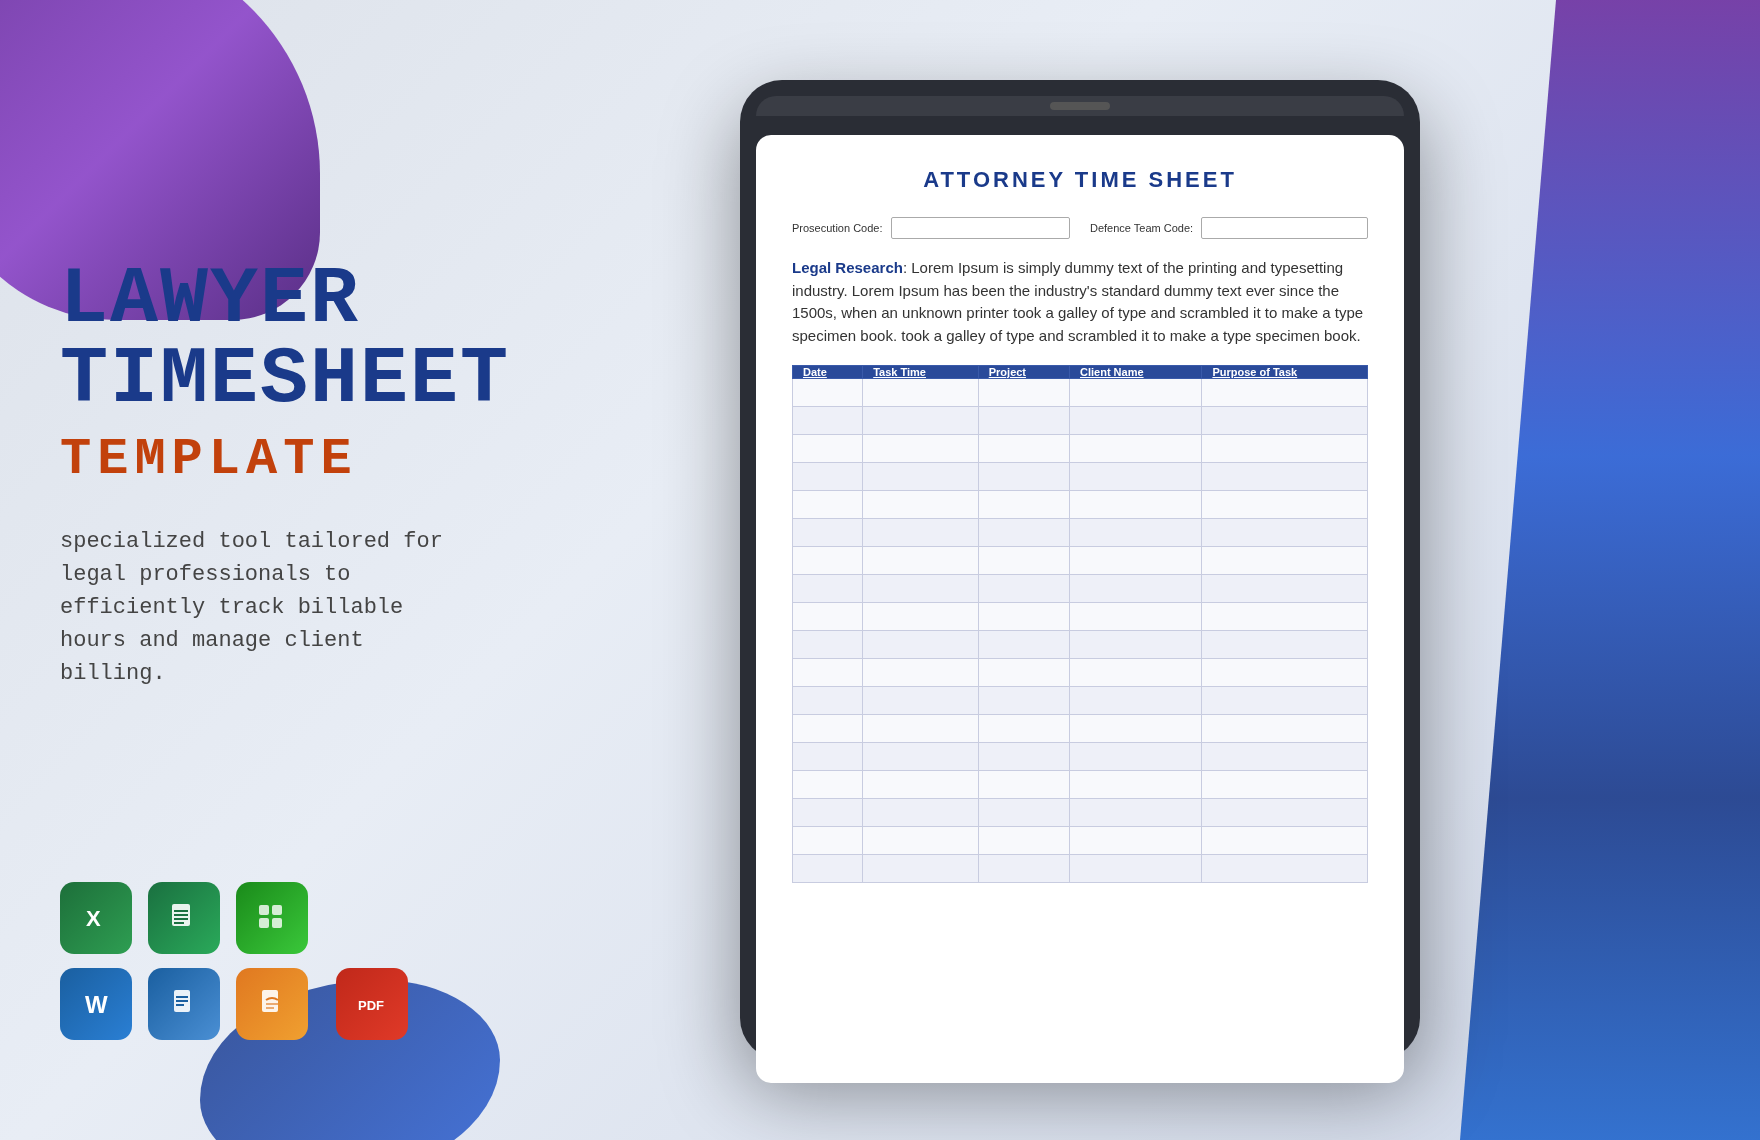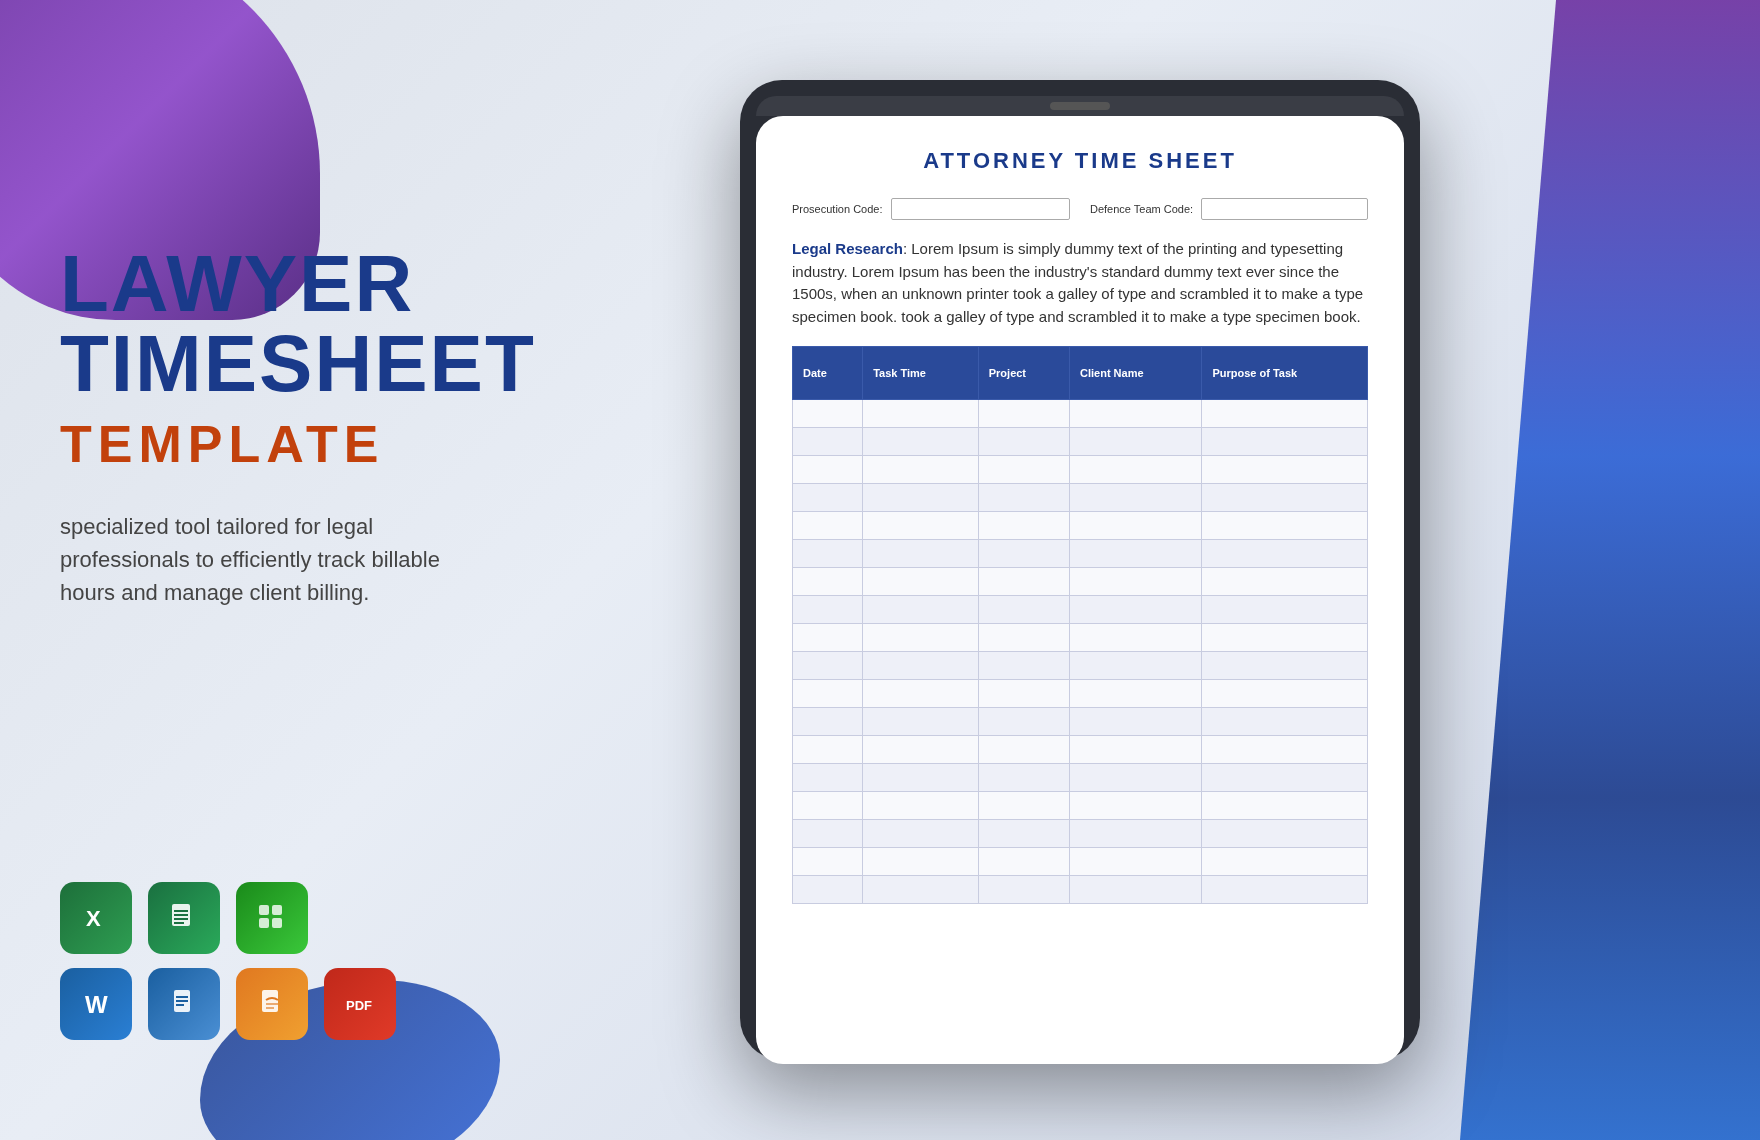--- a/index.html
+++ b/index.html
@@ -53,22 +53,23 @@
       height: 100%;
       background: linear-gradient(180deg, #6b2fa0 0%, #2a5fd4 40%, #1a3a8a 70%, #2266cc 100%);
       clip-path: polygon(30% 0%, 100% 0%, 100% 100%, 0% 100%);
       opacity: 0.9;
     }
 
     
     .left-panel {
       position: absolute;
       left: 60px;
-      top: 244px;
+      top: 260px;
       width: 460px;
+      font-family: Liberation Mono, monospace;
     }
 
     .left-panel .title-lawyer {
       font-size: 80px;
       font-weight: 900;
       color: #1a3a8a;
       line-height: 1;
       letter-spacing: 2px;
     }
 
@@ -123,41 +124,42 @@
       color: white;
       position: relative;
     }
 
     .app-icon.excel { background: linear-gradient(135deg, #1d6f3a, #2e9e52); }
     .app-icon.sheets { background: linear-gradient(135deg, #1a7040, #2aaa5a); }
     .app-icon.numbers { background: linear-gradient(135deg, #1a8a1a, #3ac83a); }
     .app-icon.word { background: linear-gradient(135deg, #1a5fa0, #2a7fd4); }
     .app-icon.docs { background: linear-gradient(135deg, #1a5fa0, #4a8fd4); }
     .app-icon.pages { background: linear-gradient(135deg, #e07820, #f0a030); }
-    .app-icon.pdf { background: linear-gradient(135deg, #c0281a, #e03a28); }
+    .app-icon.pdf { background: linear-gradient(135deg, #c0281a, #e03a28); margin-left: 12px; }
 
     
     .tablet {
       position: absolute;
       top: 80px;
       right: 340px;
       width: 680px;
       height: 980px;
       background: #2a2d35;
       border-radius: 42px;
       padding: 16px;
       box-shadow: 0 30px 80px rgba(0,0,0,0.4);
     }
 
     .tablet-inner {
       width: 100%;
       height: 100%;
       background: white;
-      border-radius: 27px;
+      border-radius: 15px;
       overflow: hidden;
+      margin-top: 19px;
     }
 
     .tablet-top-bar {
       height: 20px;
       background: #3a3d45;
       display: flex;
       align-items: center;
       justify-content: center;
       border-radius: 28px 28px 0 0;
     }
@@ -229,23 +231,24 @@
     }
 
     .timesheet-table thead tr {
       background: #2a4a9a;
     }
 
     .timesheet-table thead th {
       color: white;
       font-size: 11px;
       font-weight: 600;
-      padding: 20px 10px;
+      padding: 0 10px;
       text-align: left;
       border: 1px solid #3a5aaa;
+      text-decoration: underline;
     }
 
     .timesheet-table tbody tr {
       height: 28px;
     }
 
     .timesheet-table tbody tr:nth-child(odd) {
       background: #f8f9fc;
     }
 

